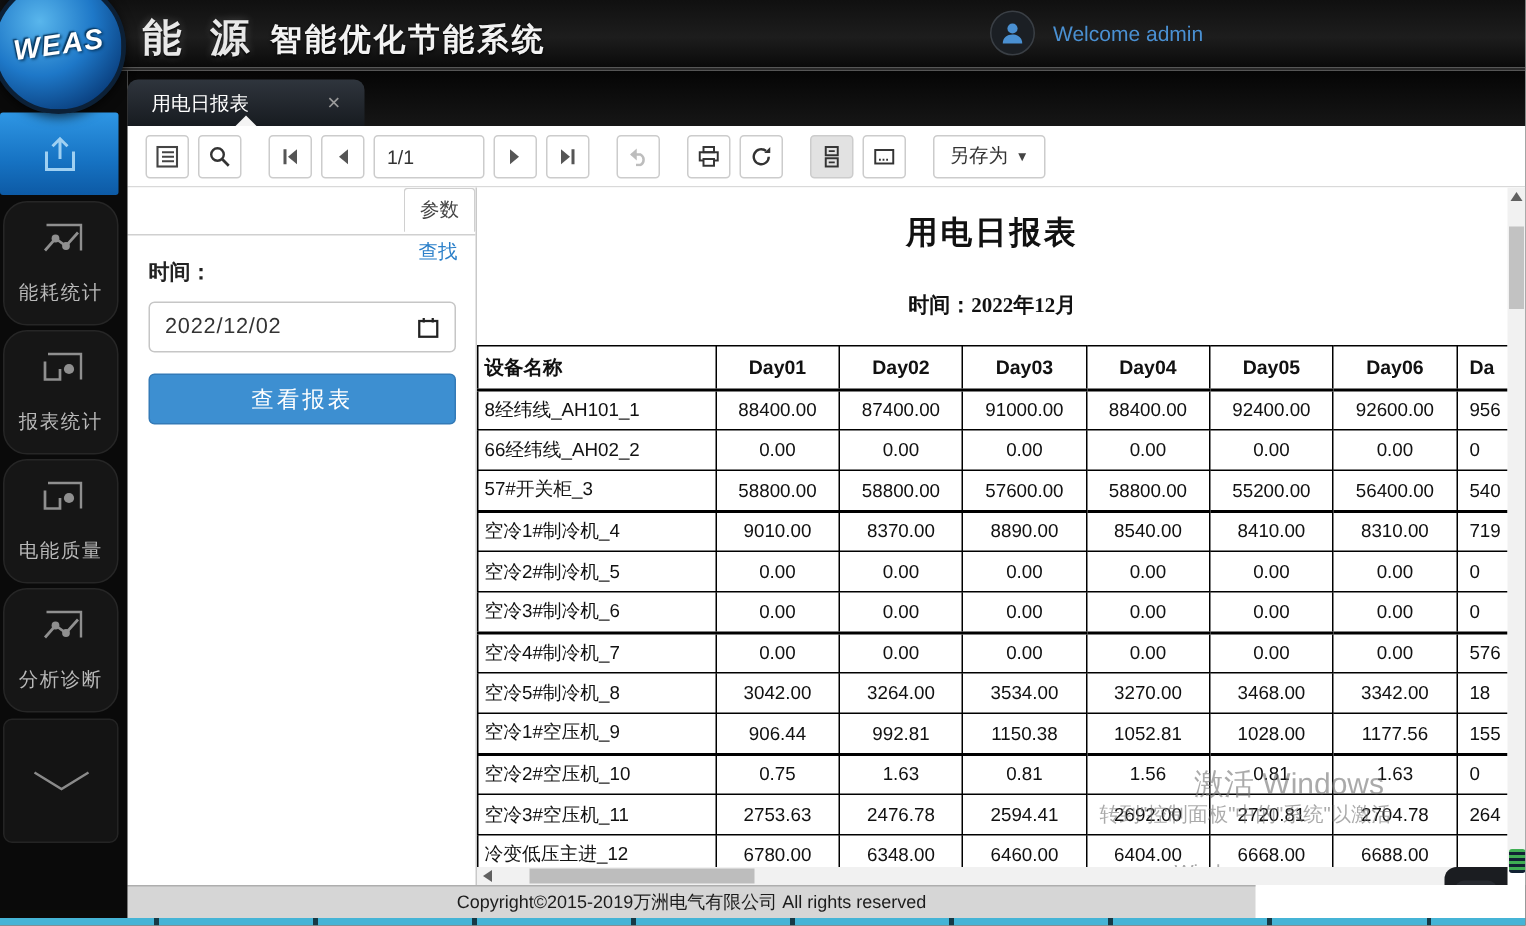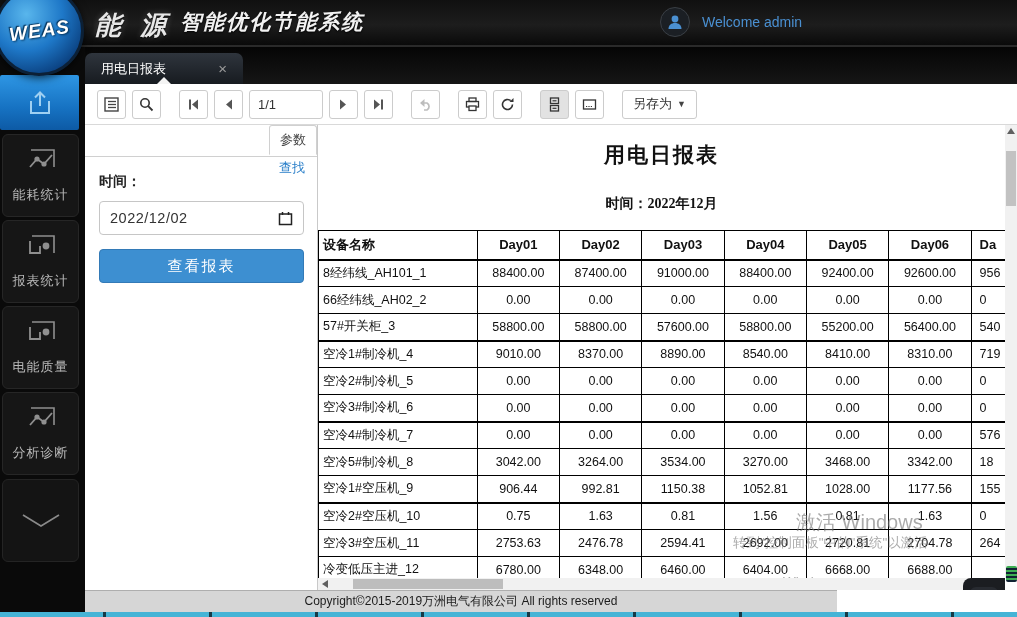--- a/index.html
+++ b/index.html
@@ -4,21 +4,21 @@
 <style>
   * { margin:0; padding:0; box-sizing:border-box; }
   html,body { background:#333; }
   body { font-family:"Liberation Sans", sans-serif; }
   .app { position:relative; width:1017px; height:617px; background:#fff; overflow:hidden; margin:0 auto; }
 
   
   .header { position:absolute; left:0; top:0; width:1017px; height:47px;
     background:linear-gradient(180deg,#101010 0%,#1d1d1d 55%,#0a0a0a 100%); z-index:30;
     border-bottom:2px solid #2a2a2a; }
-  .brand { position:absolute; left:95px; top:8px; display:flex; align-items:flex-start; gap:8px; white-space:nowrap;font-style:italic; }
+  .brand { position:absolute; left:95px; top:8px; display:flex; align-items:center; gap:8px; white-space:nowrap; }
   .brand-large { font-size:26px; font-weight:bold; color:#e8e8e8; letter-spacing:6px;
     text-shadow:0 1px 2px #000, 0 0 6px rgba(255,255,255,.25); }
   .brand-rest { font-size:21px; font-weight:bold; color:#f2f2f2; letter-spacing:2px; text-shadow:0 1px 2px #000; }
   .user { position:absolute; left:660px; top:7px; display:flex; align-items:center; gap:12px; }
   .avatar { width:30px; height:30px; border-radius:50%; background:#1b1f24; border:1px solid #3a3f45;
     display:flex; align-items:center; justify-content:center; }
   .welcome { color:#4a90d2; font-size:14px; }
 
   
   .logo { position:absolute; left:-6px; top:-14px; width:90px; height:90px; border-radius:50%;
@@ -27,21 +27,21 @@
     box-shadow:0 2px 8px rgba(0,0,0,.7); }
   .logo-inner { transform:rotate(-8deg); font-style:italic; font-weight:bold; font-size:19px; color:#fff;
     text-shadow:1px 1px 2px #06365e, -1px -1px 1px #06365e; letter-spacing:1px; }
 
   
   .sidebar { position:absolute; left:0; top:47px; width:85px; height:565px; background:#0a0a0a; z-index:20; }
   .side-top-btn { margin:28px 4px 4px 0; width:79px; height:55px; border-radius:2px;
     background:linear-gradient(180deg,#2e96e4 0%,#1672c2 60%,#0d5aa5 100%);
     display:flex; align-items:center; justify-content:center; cursor:pointer; }
   .side-item { margin:3px 6px 3px 2px; width:77px; height:83px; background:#161616; border:1px solid #262626;
-    border-radius:6px; display:flex; flex-direction:column; align-items:center; justify-content:center;
+    border-radius:16px; display:flex; flex-direction:column; align-items:center; justify-content:center;
     gap:9px; cursor:pointer; }
   .side-item .lbl { color:#b9b9b9; font-size:13px; letter-spacing:1px; }
   .side-chevron { margin:4px 6px 0 2px; width:77px; height:83px; background:#141414; border:1px solid #242424;
     border-radius:6px; display:flex; align-items:center; justify-content:center; cursor:pointer; }
 
   
   .main { position:absolute; left:85px; top:47px; width:932px; height:565px; background:#fff; }
 
   .tabbar { position:relative; height:37px; background:linear-gradient(180deg,#050505,#161616);
     display:flex; align-items:flex-end; }

